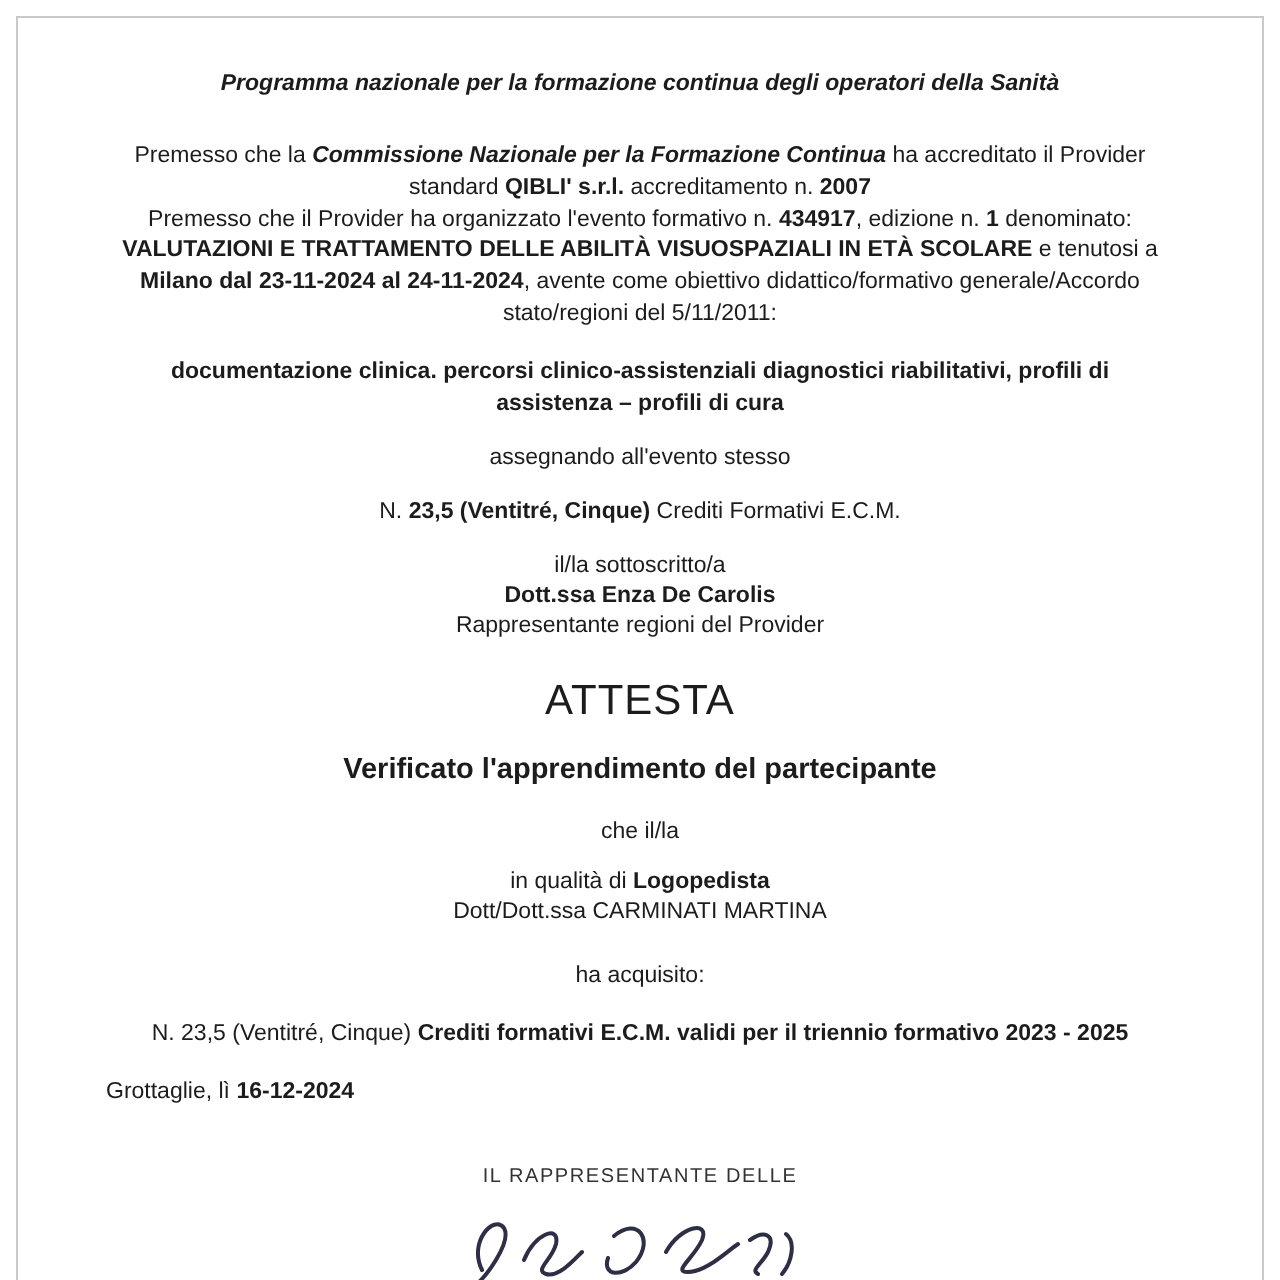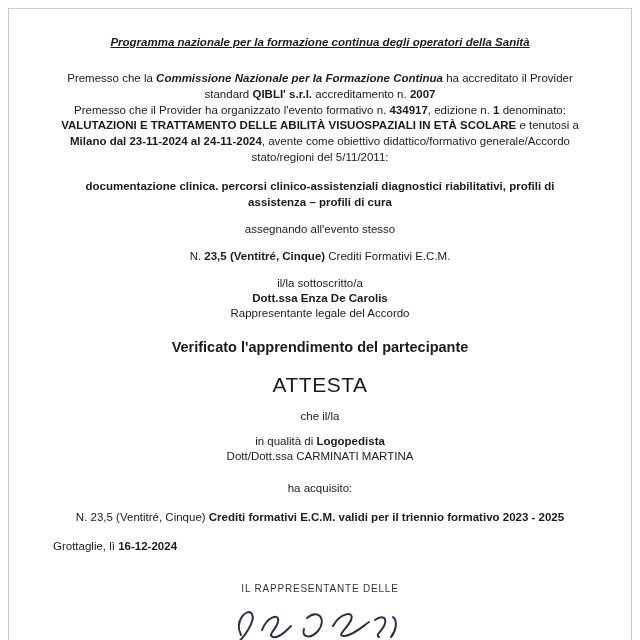--- a/index.html
+++ b/index.html
@@ -27,21 +27,20 @@
     font-size: 11.5px;
     line-height: 1.38;
     text-align: center;
     margin: 0 0 12px 0;
   }
   .hdr {
     font-weight: bold;
     font-style: italic;
     margin-bottom: 20px;
     font-size: 11.5px;
-    text-decoration: underline;
   }
   .b { font-weight: bold; text-align: center; }
   .bi { font-weight: bold; font-style: italic; }
   .block-a { margin-bottom: 13px; }
   .objective { font-weight: bold; margin-bottom: 11px; padding: 0 10px; }
   .assign { margin-bottom: 11px; }
   .credits { }
   .tight { line-height: 1.3; margin-bottom: 0; }
   .signer-group { margin-bottom: 16px; }
   .verified {
@@ -97,26 +96,26 @@
 
   <p class="p objective">documentazione clinica. percorsi clinico-assistenziali diagnostici riabilitativi, profili di assistenza – profili di cura</p>
 
   <p class="p assign">assegnando all'evento stesso</p>
 
   <p class="p credits"><span>N. </span><span class="b">23,5 (Ventitré, Cinque)</span><span> Crediti Formativi E.C.M.</span></p>
 
   <div class="signer-group">
     <p class="p tight">il/la sottoscritto/a</p>
     <p class="p tight b">Dott.ssa Enza De Carolis</p>
-    <p class="p tight">Rappresentante legale del Accordo</p>
+    <p class="p tight">Rappresentante regioni del Provider</p>
   </div>
 
+  <p class="p attesta">ATTESTA</p>
+
   <p class="p verified">Verificato l'apprendimento del partecipante</p>
-
-  <p class="p attesta">ATTESTA</p>
 
   <p class="p that">che il/la</p>
 
   <div class="name-group">
     <p class="p tight"><span>in qualità di </span><span class="b">Logopedista</span></p>
     <p class="p tight">Dott/Dott.ssa CARMINATI MARTINA</p>
   </div>
 
 
   <p class="p acquired">ha acquisito:</p>

